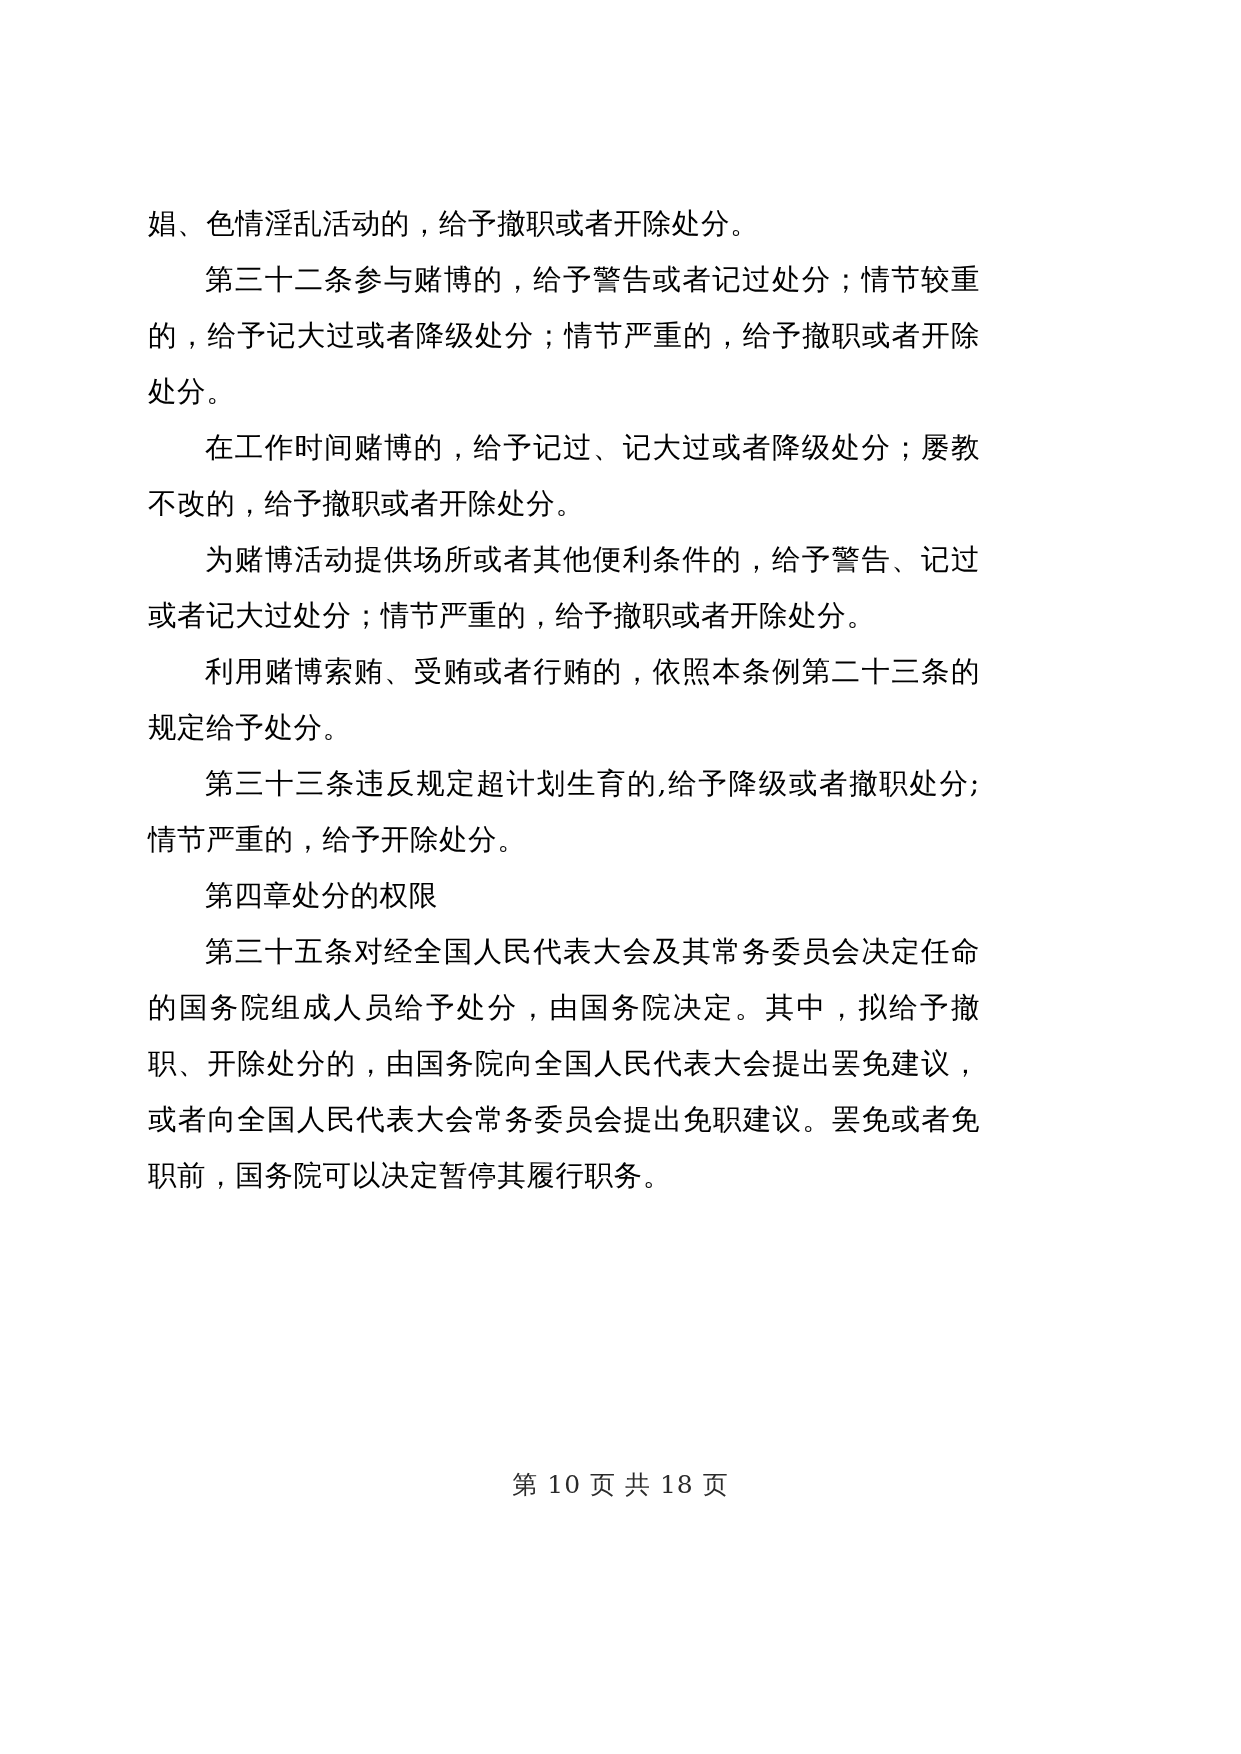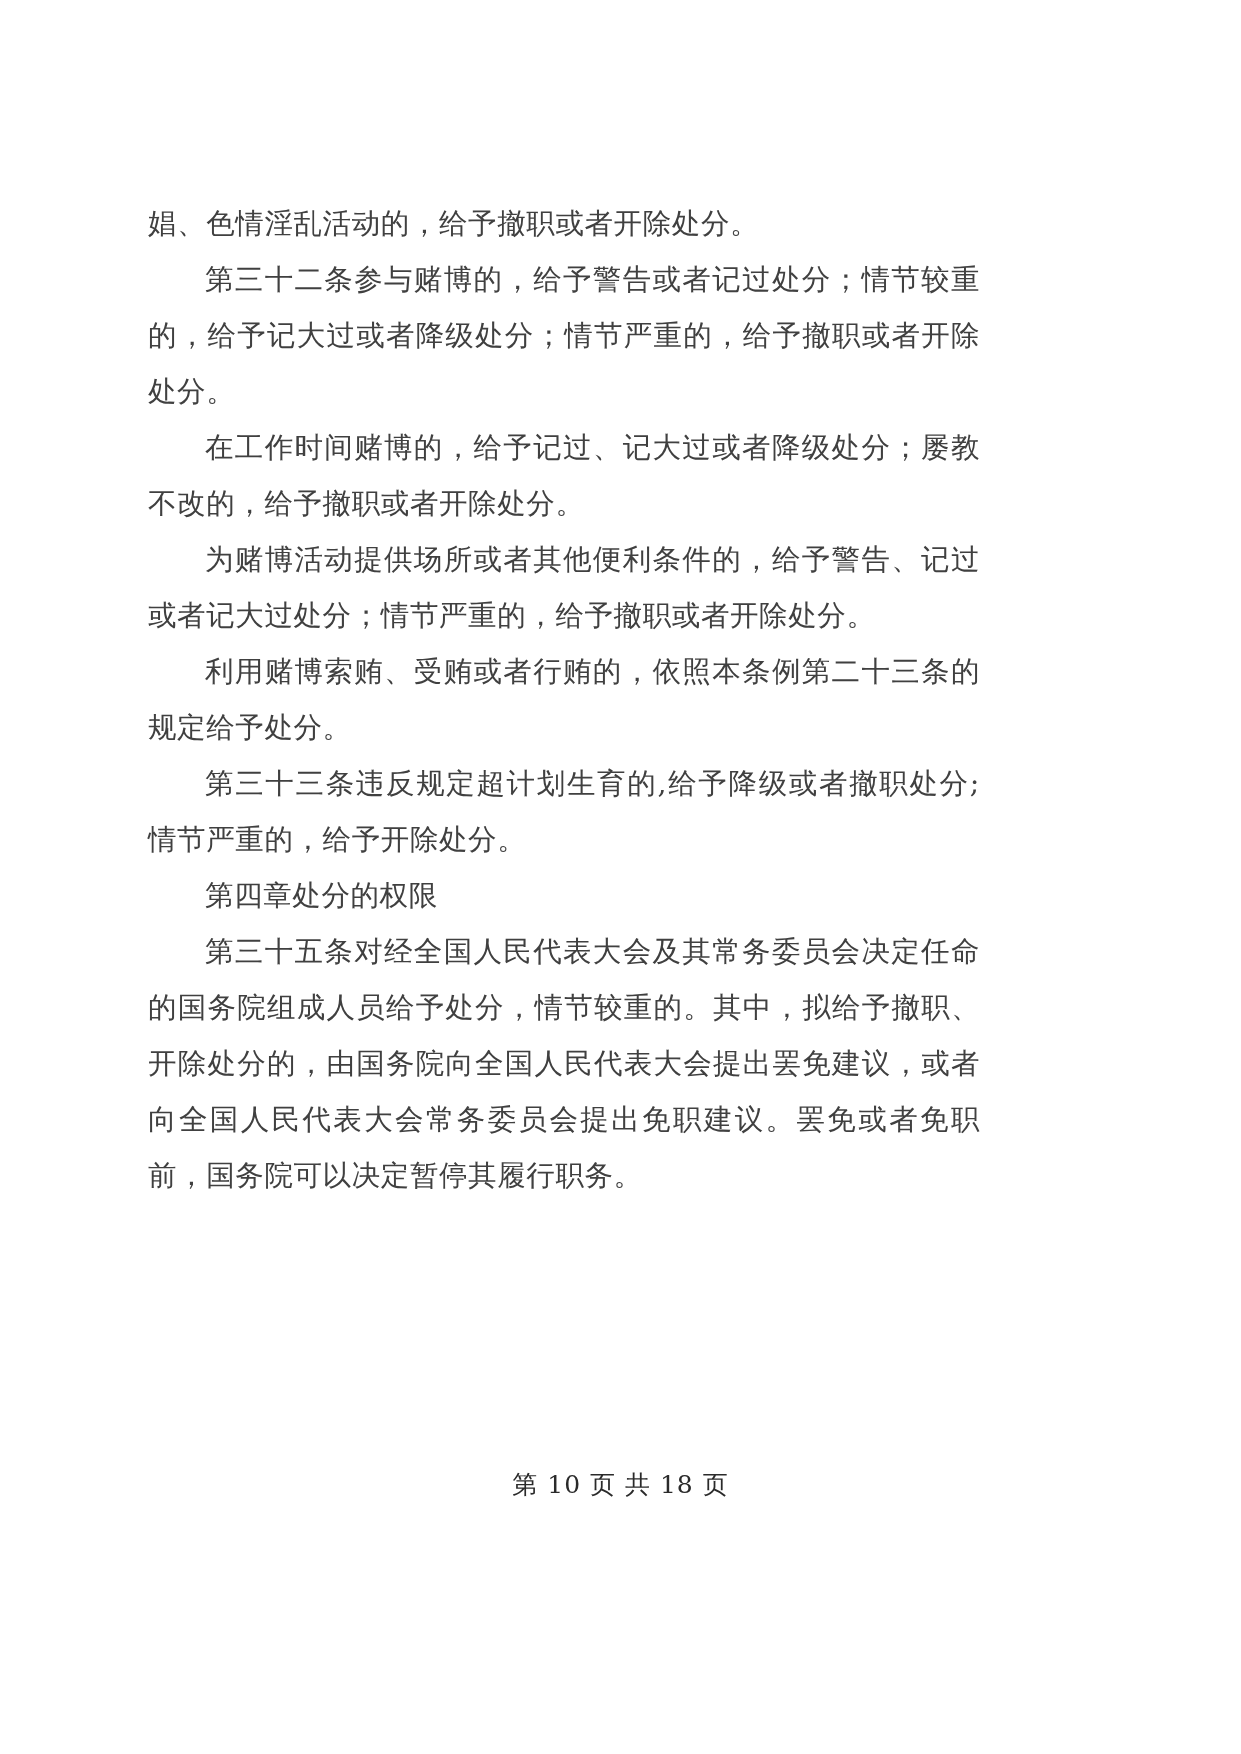--- a/index.html
+++ b/index.html
@@ -24,21 +24,21 @@
     top: 196px;
     width: 832px;
   }
   .para {
     font-size: 28.5px;
     line-height: 56px;
     letter-spacing: 0.6px;
     text-align: justify;
     text-justify: inter-ideograph;
     margin: 0 0 0 0;
-    color: #404040;
+    color: #000000;
     font-weight: 400;
   }
   .indent {
     text-indent: 2em;
   }
   .footer {
     position: absolute;
     left: 0;
     right: 0;
     top: 1468px;
@@ -55,20 +55,20 @@
 <div class="page">
 
   <div class="content">
     <p class="para">娼、色情淫乱活动的，给予撤职或者开除处分。</p>
     <p class="para indent">第三十二条参与赌博的，给予警告或者记过处分；情节较重的，给予记大过或者降级处分；情节严重的，给予撤职或者开除处分。</p>
     <p class="para indent">在工作时间赌博的，给予记过、记大过或者降级处分；屡教不改的，给予撤职或者开除处分。</p>
     <p class="para indent">为赌博活动提供场所或者其他便利条件的，给予警告、记过或者记大过处分；情节严重的，给予撤职或者开除处分。</p>
     <p class="para indent">利用赌博索贿、受贿或者行贿的，依照本条例第二十三条的规定给予处分。</p>
     <p class="para indent">第三十三条违反规定超计划生育的,给予降级或者撤职处分;情节严重的，给予开除处分。</p>
     <p class="para indent">第四章处分的权限</p>
-    <p class="para indent">第三十五条对经全国人民代表大会及其常务委员会决定任命的国务院组成人员给予处分，情节较重的。其中，拟给予撤职、开除处分的，由国务院向全国人民代表大会提出罢免建议，或者向全国人民代表大会常务委员会提出免职建议。罢免或者免职前，国务院可以决定暂停其履行职务。</p>
+    <p class="para indent">第三十五条对经全国人民代表大会及其常务委员会决定任命的国务院组成人员给予处分，由国务院决定。其中，拟给予撤职、开除处分的，由国务院向全国人民代表大会提出罢免建议，或者向全国人民代表大会常务委员会提出免职建议。罢免或者免职前，国务院可以决定暂停其履行职务。</p>
   </div>
 
   <div class="footer">
     <span>第 10 页  共 18 页</span>
   </div>
 
 </div>
 
 </body></html>

